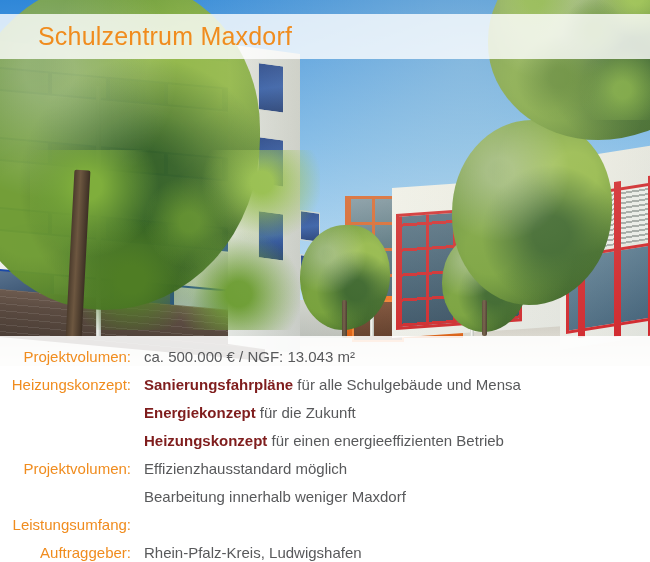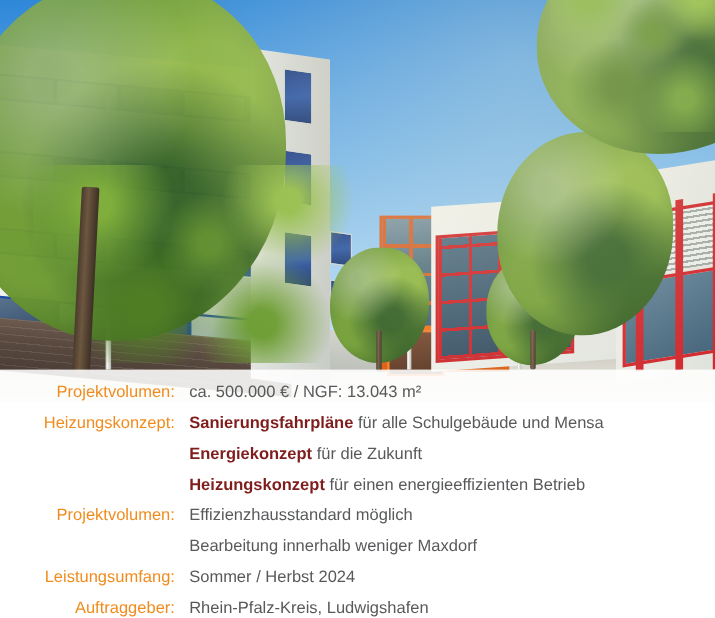--- a/index.html
+++ b/index.html
@@ -275,21 +275,20 @@
   .info-table{
     position:absolute;
     left:0; top:336px; width:650px;
     padding-top:7px;
     box-sizing:border-box;
   }
   .row{
     display:flex;
     align-items:flex-end;
     height:28px;
-    padding-left:28px;
   }
   .lbl{
     width:131px;
     text-align:right;
     color:#f08c1e;
     font-size:15px;
     line-height:28px;
     white-space:nowrap;
     flex:0 0 131px;
   }
@@ -385,20 +384,23 @@
     <div class="tree tree-tr"></div>
     <div class="branchy" style="left:500px;top:-30px;width:170px;height:150px;"></div>
 
     <div class="tree tree-fg-left"></div>
     <div class="branchy" style="left:30px;top:150px;width:290px;height:180px;"></div>
     <div class="trunk" style="left:70px;top:170px;width:16px;height:170px;transform:rotate(3deg);"></div>
 
     <div class="photo-tint"></div>
   </div>
 
+  <div class="title-band">
+    <div class="title-text">Schulzentrum Maxdorf</div>
+  </div>
 
   <div class="info-overlay"></div>
 
   <div class="info-table" id="info-table">
       <div class="row">
         <div class="lbl">Projektvolumen:</div>
         <div class="val">ca. 500.000 € / NGF: 13.043 m²</div>
       </div>
       <div class="row">
         <div class="lbl">Heizungskonzept:</div>
@@ -415,21 +417,20 @@
       <div class="row">
         <div class="lbl">Projektvolumen:</div>
         <div class="val">Effizienzhausstandard möglich</div>
       </div>
       <div class="row">
         <div class="lbl"></div>
         <div class="val">Bearbeitung innerhalb weniger Maxdorf</div>
       </div>
       <div class="row">
         <div class="lbl">Leistungsumfang:</div>
-        <div class="val">Sommer / Herbst 2024</div>
       </div>
       <div class="row">
         <div class="lbl">Auftraggeber:</div>
         <div class="val">Rhein-Pfalz-Kreis, Ludwigshafen</div>
       </div>
     </div>
 
 </div>
 
 </body></html>

